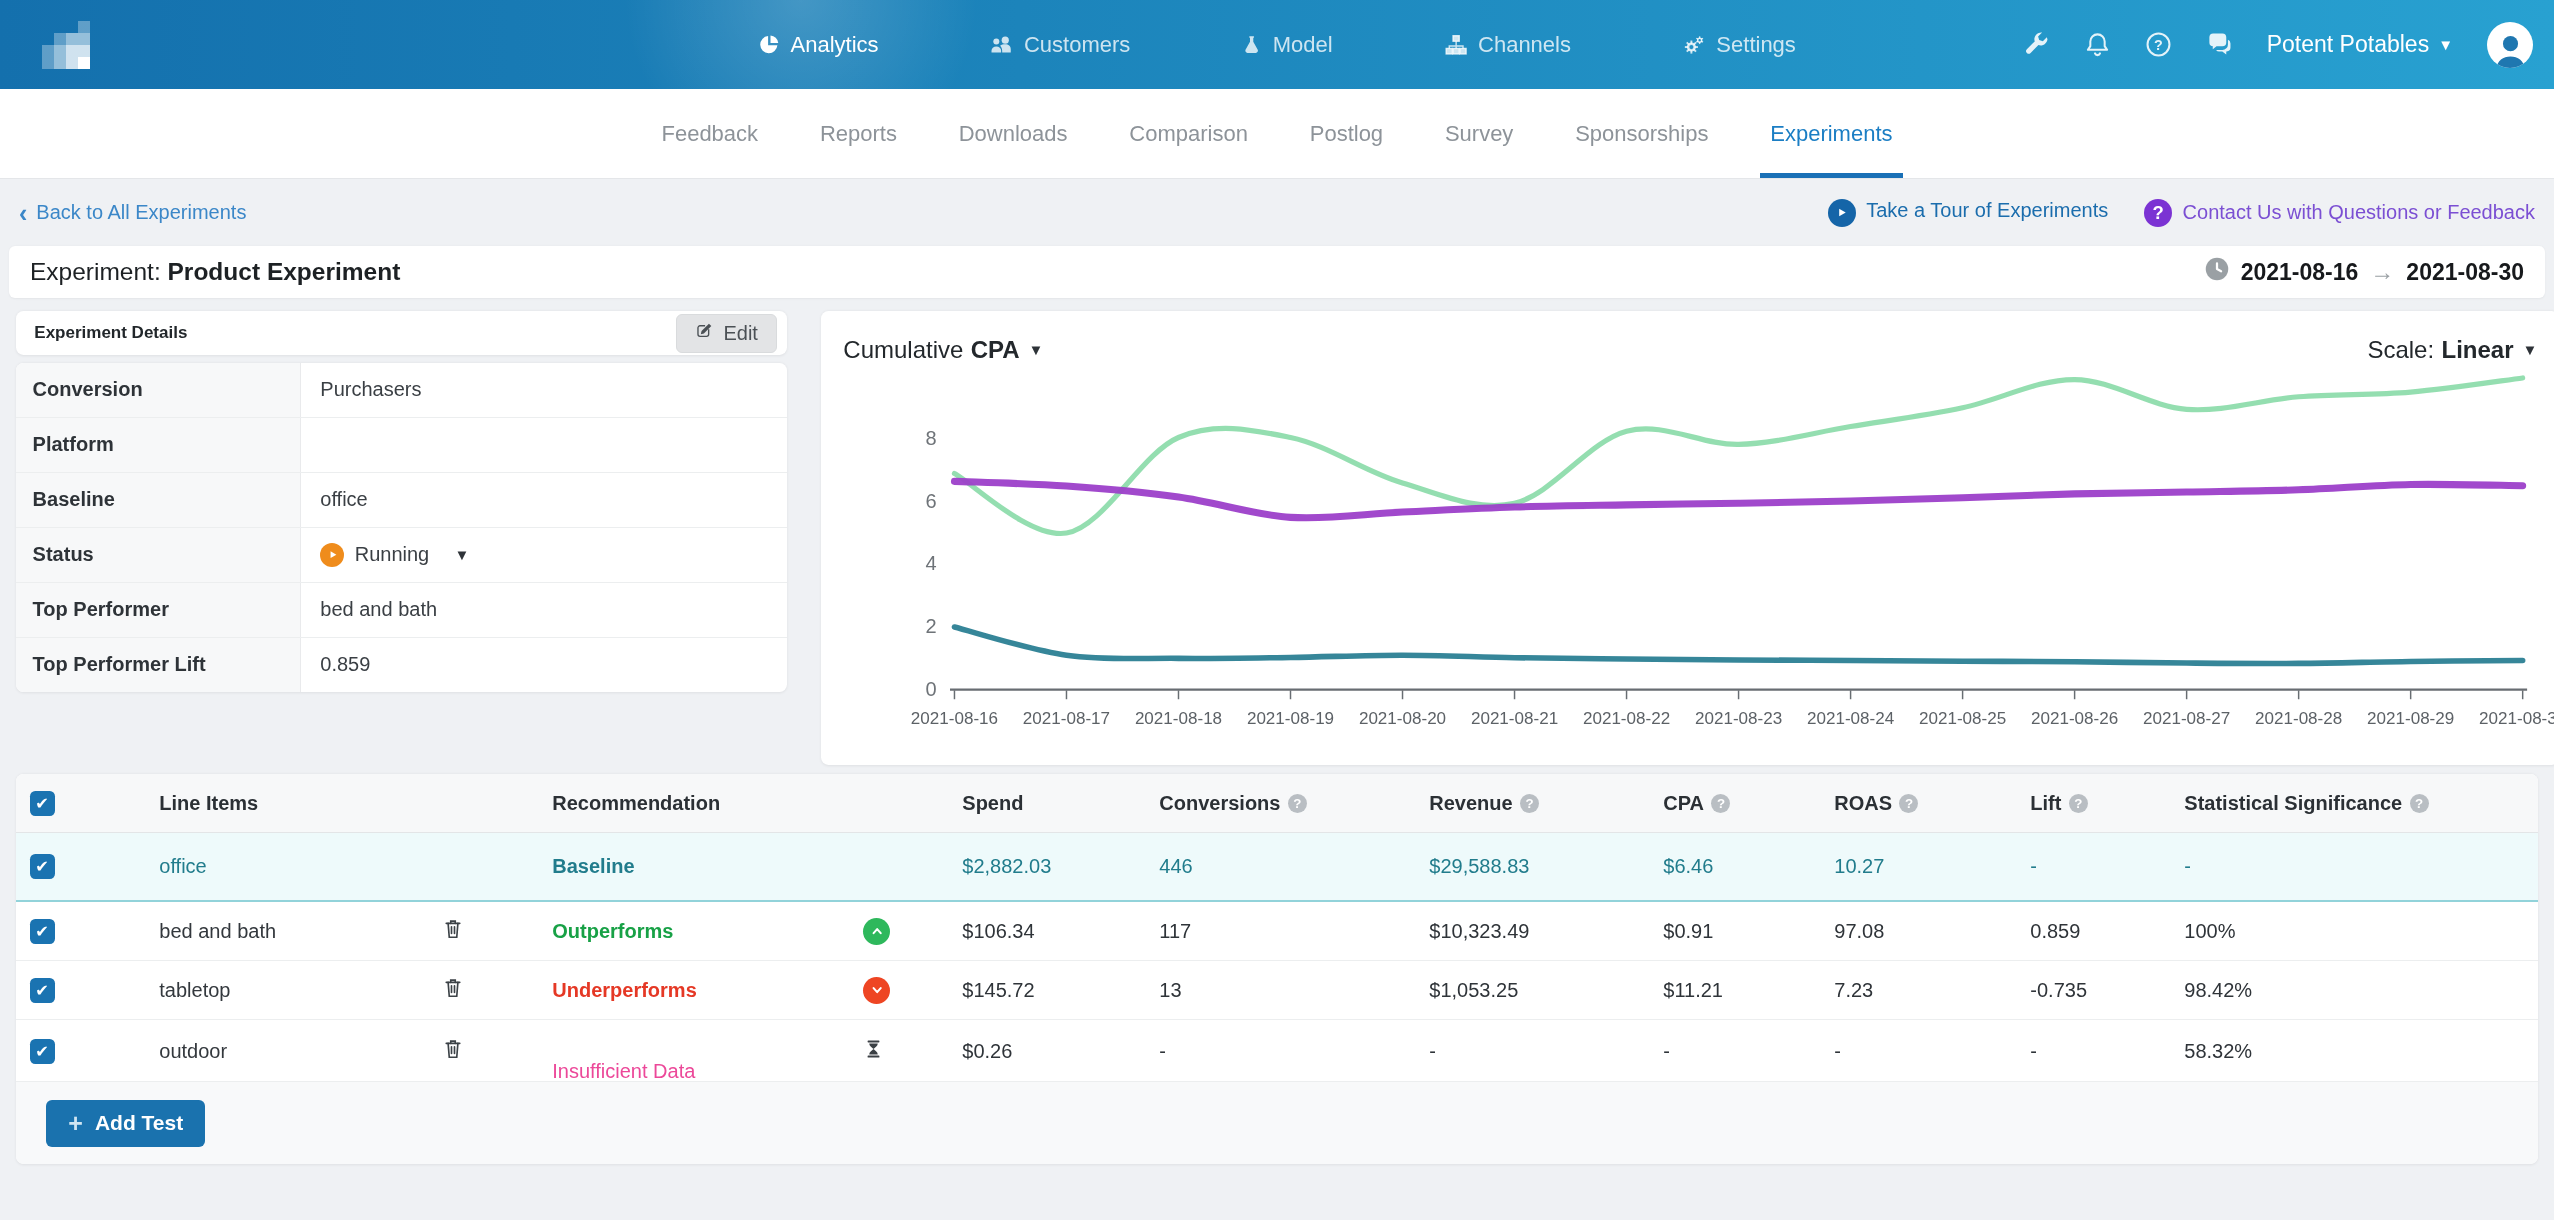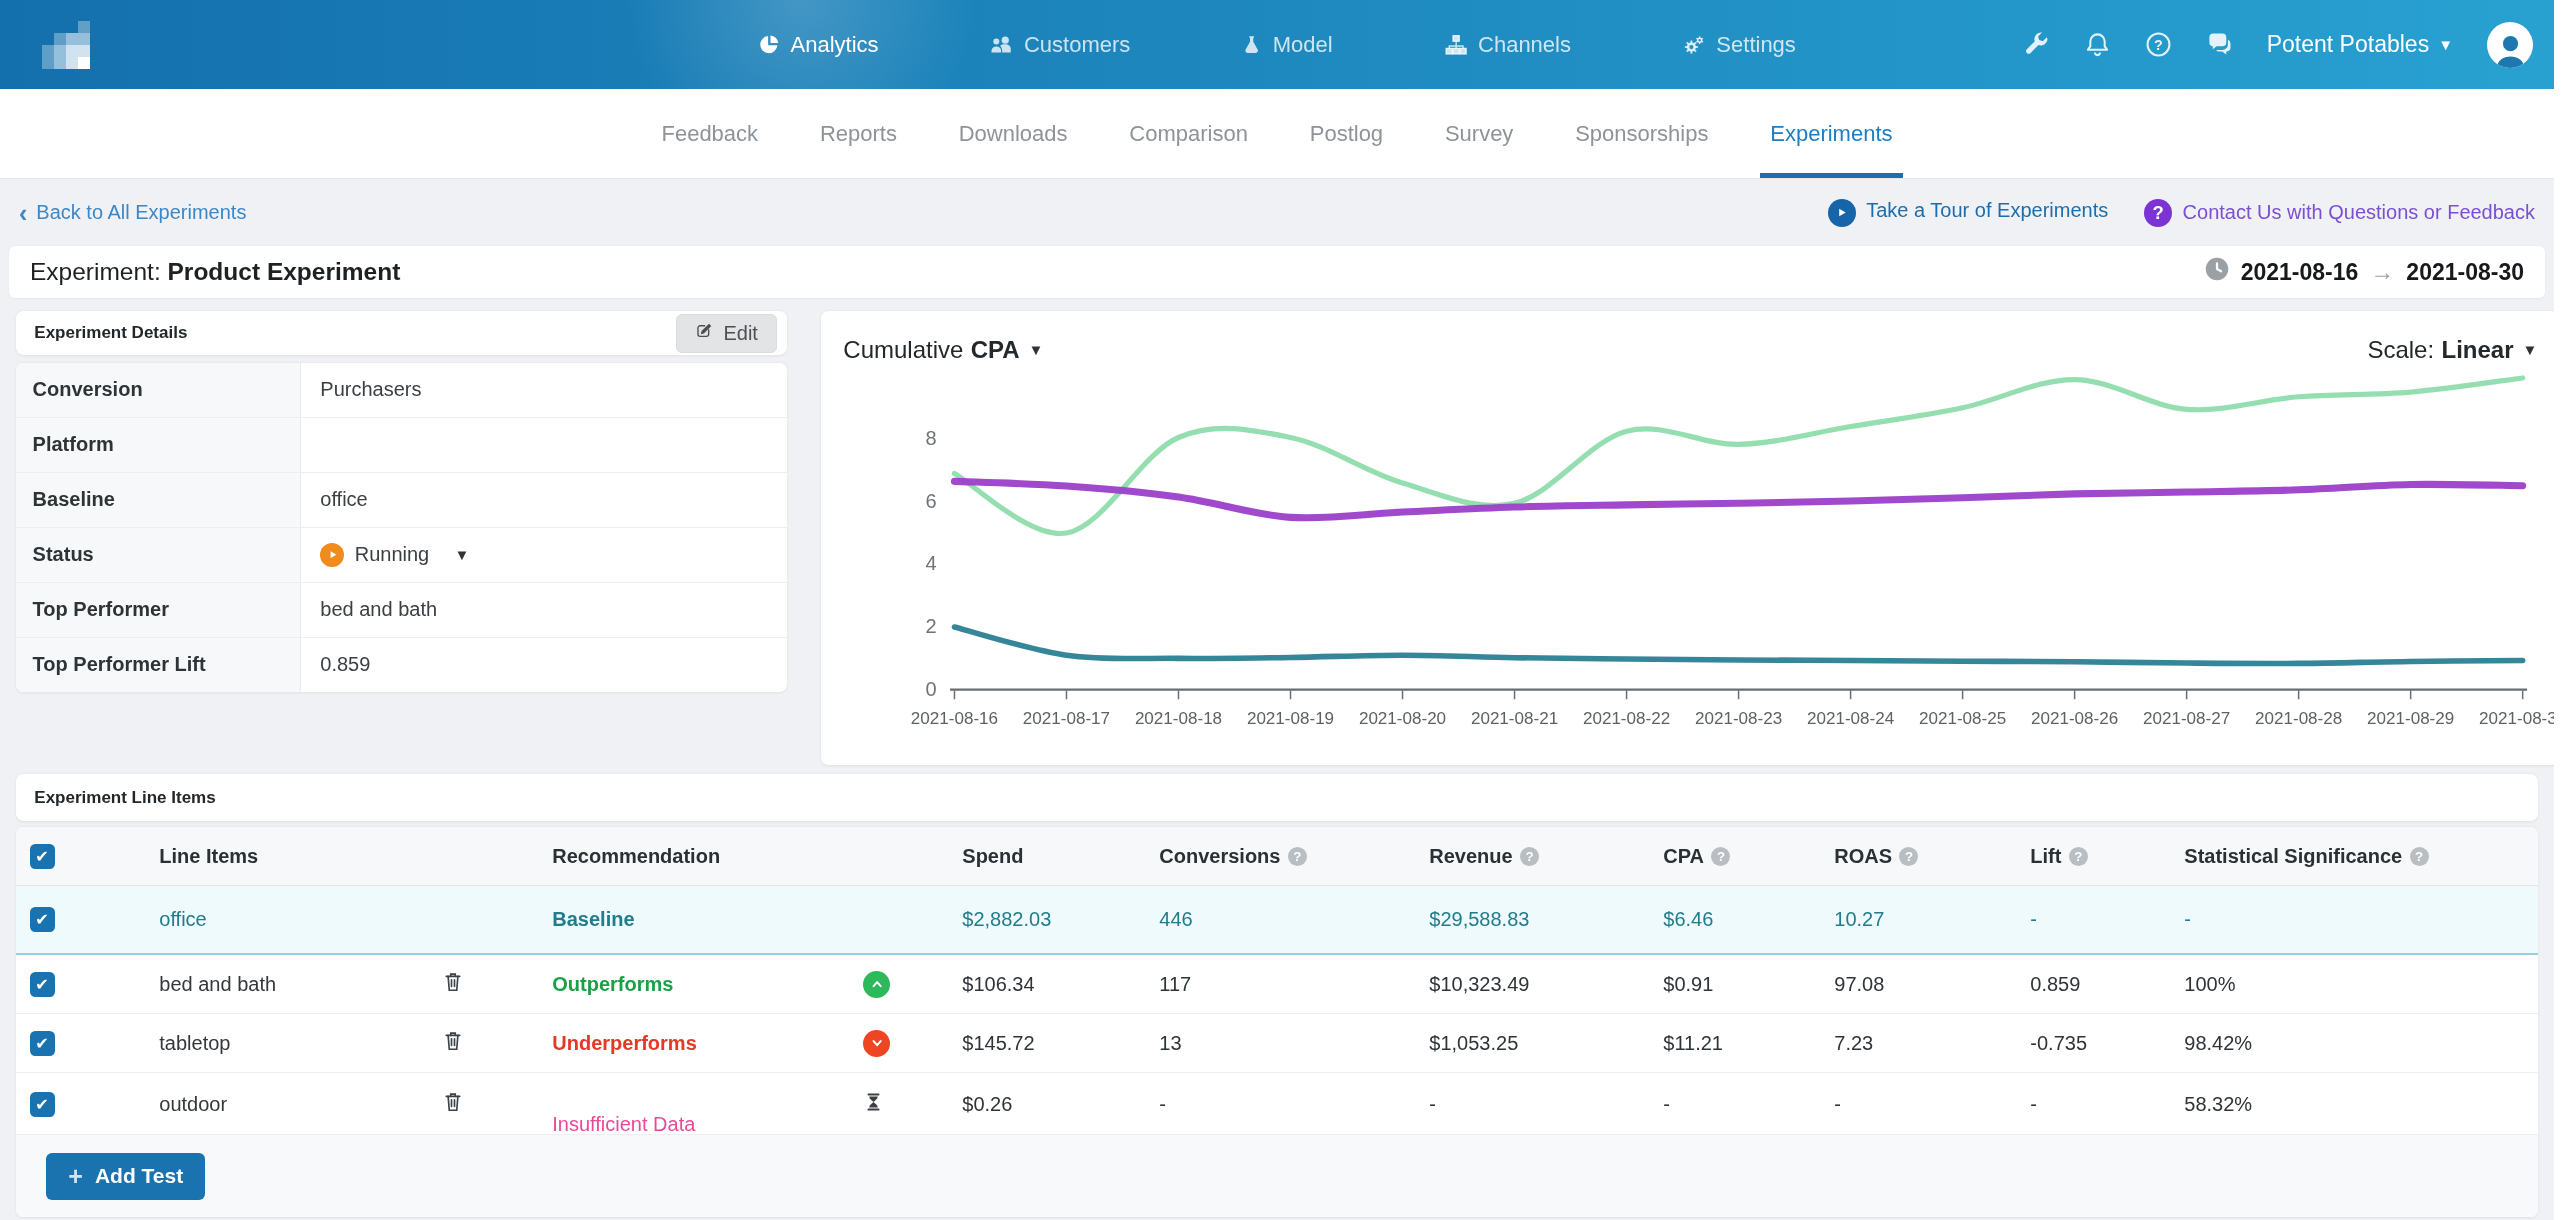--- a/index.html
+++ b/index.html
@@ -402,23 +402,20 @@
           <line x1="2295" y1="425" x2="2295" y2="437" class="tick"></line>
           <text x="2295" y="470" text-anchor="middle" class="xtick">2021-08-30</text>
           <path d="M180,132.58750000000003C205.17857142857142,145.9666666666667,280.71428571428567,220.96041666666665,331.07142857142856,212.86249999999998C381.42857142857144,204.76458333333332,431.7857142857143,105.47708333333333,482.14285714285717,84C532.5,62.522916666666674,582.8571428571429,73.78958333333334,633.2142857142858,84C683.5714285714287,94.21041666666666,733.9285714285714,130.475,784.2857142857143,145.2625C834.6428571428572,160.04999999999998,885,184.34375,935.3571428571429,172.725C985.7142857142858,161.10625,1036.0714285714287,88.78833333333334,1086.4285714285716,75.55000000000001C1136.7857142857144,62.31166666666668,1187.142857142857,94.35125000000001,1237.5,93.29500000000002C1287.857142857143,92.23875000000002,1338.2142857142858,77.45125000000003,1388.5714285714287,69.21250000000003C1438.9285714285716,60.97375000000003,1489.2857142857142,54.42500000000001,1539.642857142857,43.86250000000001C1590,33.30000000000001,1640.357142857143,5.485416666666708,1690.7142857142858,5.837500000000034C1741.0714285714287,6.18958333333336,1791.4285714285713,42.102083333333304,1841.7857142857142,45.974999999999966C1892.142857142857,49.84791666666663,1942.5,32.94791666666665,1992.857142857143,29.07499999999999C2043.2142857142858,25.20208333333333,2093.571428571429,26.962500000000016,2143.9285714285716,22.73750000000001C2194.285714285714,18.512500000000006,2269.8214285714284,6.893749999999974,2295,3.724999999999966" fill="none" stroke="#8edcac" stroke-width="7" stroke-linecap="round" stroke-linejoin="round" opacity="0.95"></path>
           <path d="M180,143.15000000000003C205.17857142857142,144.20625000000004,280.71428571428567,145.96666666666667,331.07142857142856,149.4875C381.42857142857144,153.00833333333335,431.7857142857143,157.23333333333338,482.14285714285717,164.27500000000003C532.5,171.3166666666667,582.8571428571429,188.3575,633.2142857142858,191.73749999999998C683.5714285714287,195.11749999999998,733.9285714285714,186.87875,784.2857142857143,184.555C834.6428571428572,182.23125000000002,885,179.41458333333333,935.3571428571429,177.795C985.7142857142858,176.17541666666665,1036.0714285714287,175.6825,1086.4285714285716,174.8375C1136.7857142857144,173.9925,1187.142857142857,173.57,1237.5,172.725C1287.857142857143,171.88,1338.2142857142858,171.03500000000003,1388.5714285714287,169.7675C1438.9285714285716,168.5,1489.2857142857142,166.73958333333334,1539.642857142857,165.12C1590,163.50041666666667,1640.357142857143,161.31750000000002,1690.7142857142858,160.05C1741.0714285714287,158.7825,1791.4285714285713,158.43041666666664,1841.7857142857142,157.515C1892.142857142857,156.59958333333333,1942.5,156.2475,1992.857142857143,154.5575C2043.2142857142858,152.8675,2093.571428571429,148.29041666666666,2143.9285714285716,147.375C2194.285714285714,146.45958333333334,2269.8214285714284,148.78333333333333,2295,149.065" fill="none" stroke="#9c3fc9" stroke-width="9.5" stroke-linecap="round" stroke-linejoin="round" opacity="0.95"></path>
           <path d="M180,339.6125C205.17857142857142,345.95,280.71428571428567,370.5958333333333,331.07142857142856,377.6375C381.42857142857144,384.6791666666667,431.7857142857143,381.36958333333337,482.14285714285717,381.8625C532.5,382.35541666666666,582.8571428571429,381.2991666666667,633.2142857142858,380.595C683.5714285714287,379.8908333333334,733.9285714285714,377.56708333333336,784.2857142857143,377.6375C834.6428571428572,377.7079166666666,885,380.1725,935.3571428571429,381.0175C985.7142857142858,381.86249999999995,1036.0714285714287,382.2145833333333,1086.4285714285716,382.7075C1136.7857142857144,383.2004166666667,1187.142857142857,383.6229166666667,1237.5,383.975C1287.857142857143,384.32708333333335,1338.2142857142858,384.5383333333333,1388.5714285714287,384.82C1438.9285714285716,385.1016666666667,1489.2857142857142,385.3833333333333,1539.642857142857,385.665C1590,385.9466666666667,1640.357142857143,386.0875,1690.7142857142858,386.51C1741.0714285714287,386.9325,1791.4285714285713,387.84791666666666,1841.7857142857142,388.2C1892.142857142857,388.5520833333333,1942.5,388.9745833333333,1992.857142857143,388.6225C2043.2142857142858,388.2704166666667,2093.571428571429,386.72125,2143.9285714285716,386.0875C2194.285714285714,385.45374999999996,2269.8214285714284,385.03125,2295,384.82" fill="none" stroke="#2b7f93" stroke-width="7.5" stroke-linecap="round" stroke-linejoin="round" opacity="0.95"></path>
         </svg>
     </div>
   </div>
 
   <div class="items-wrap">
-    <div class="block items-title">
-      <h2>Experiment Line Items</h2>
-    </div>
     <div class="block ltable">
 
       <div class="lrow header">
         <div class="cbx-cell">
             <span class="cbx"></span>
           </div>
         <div></div>
         <div class="hlabel">
             <span>Line Items</span>
           </div>

